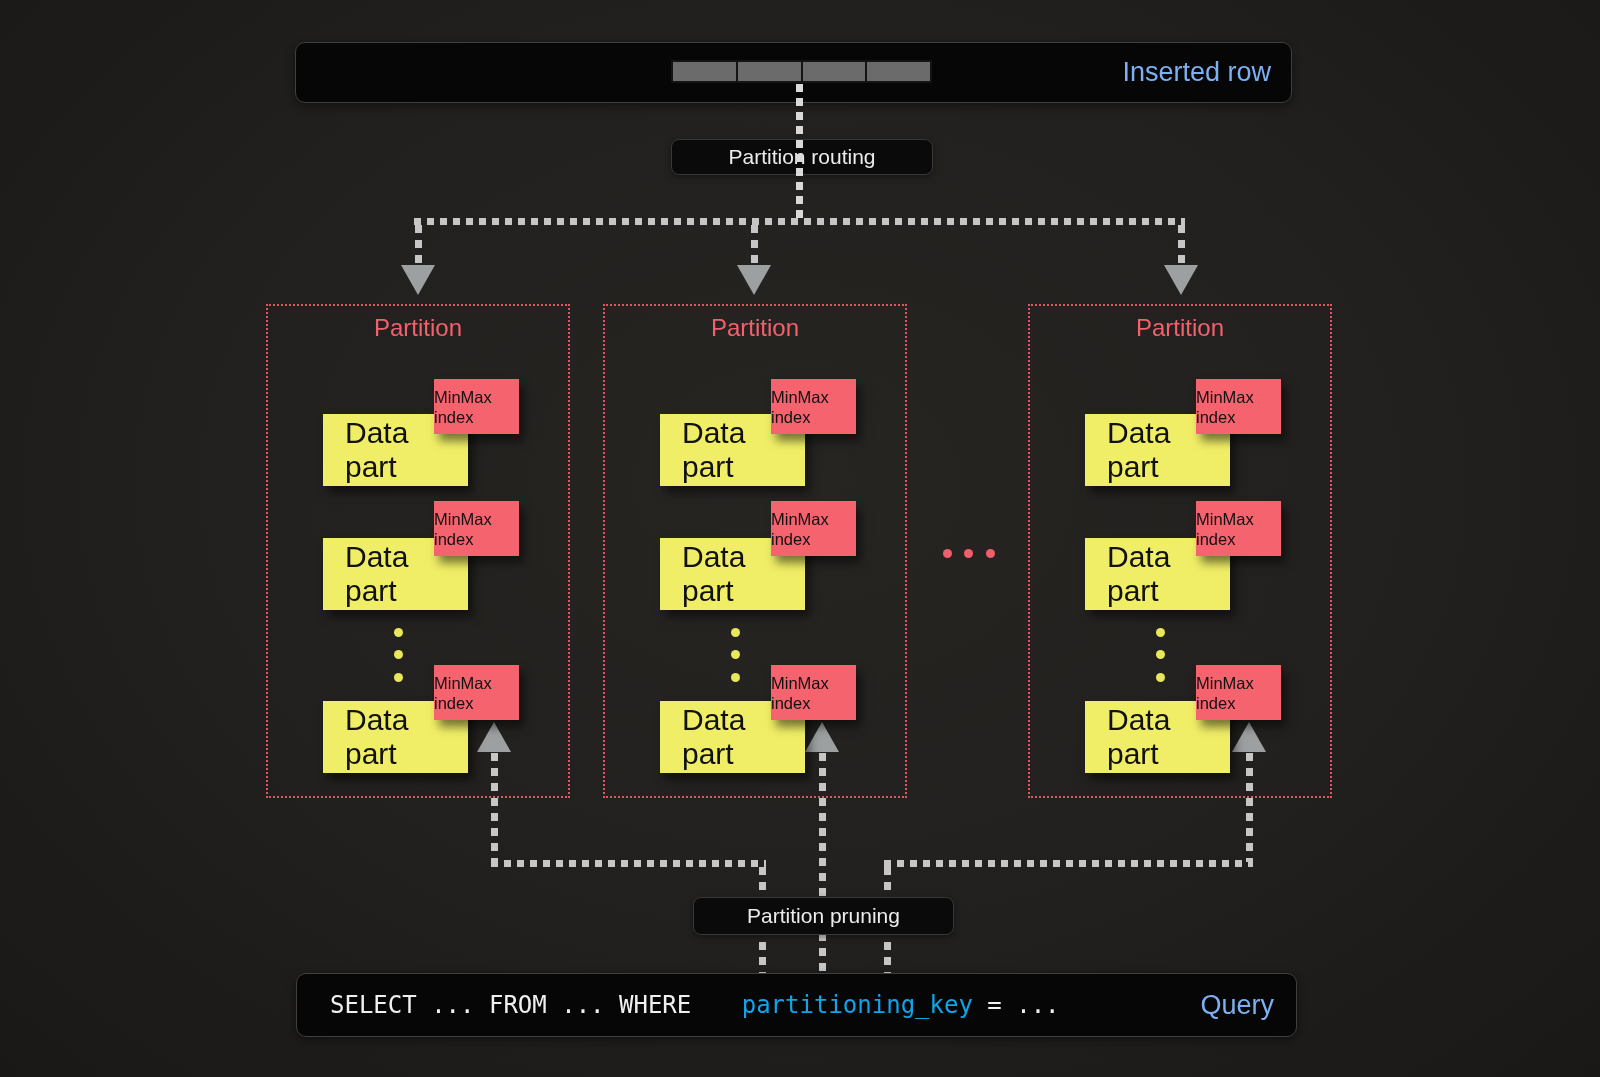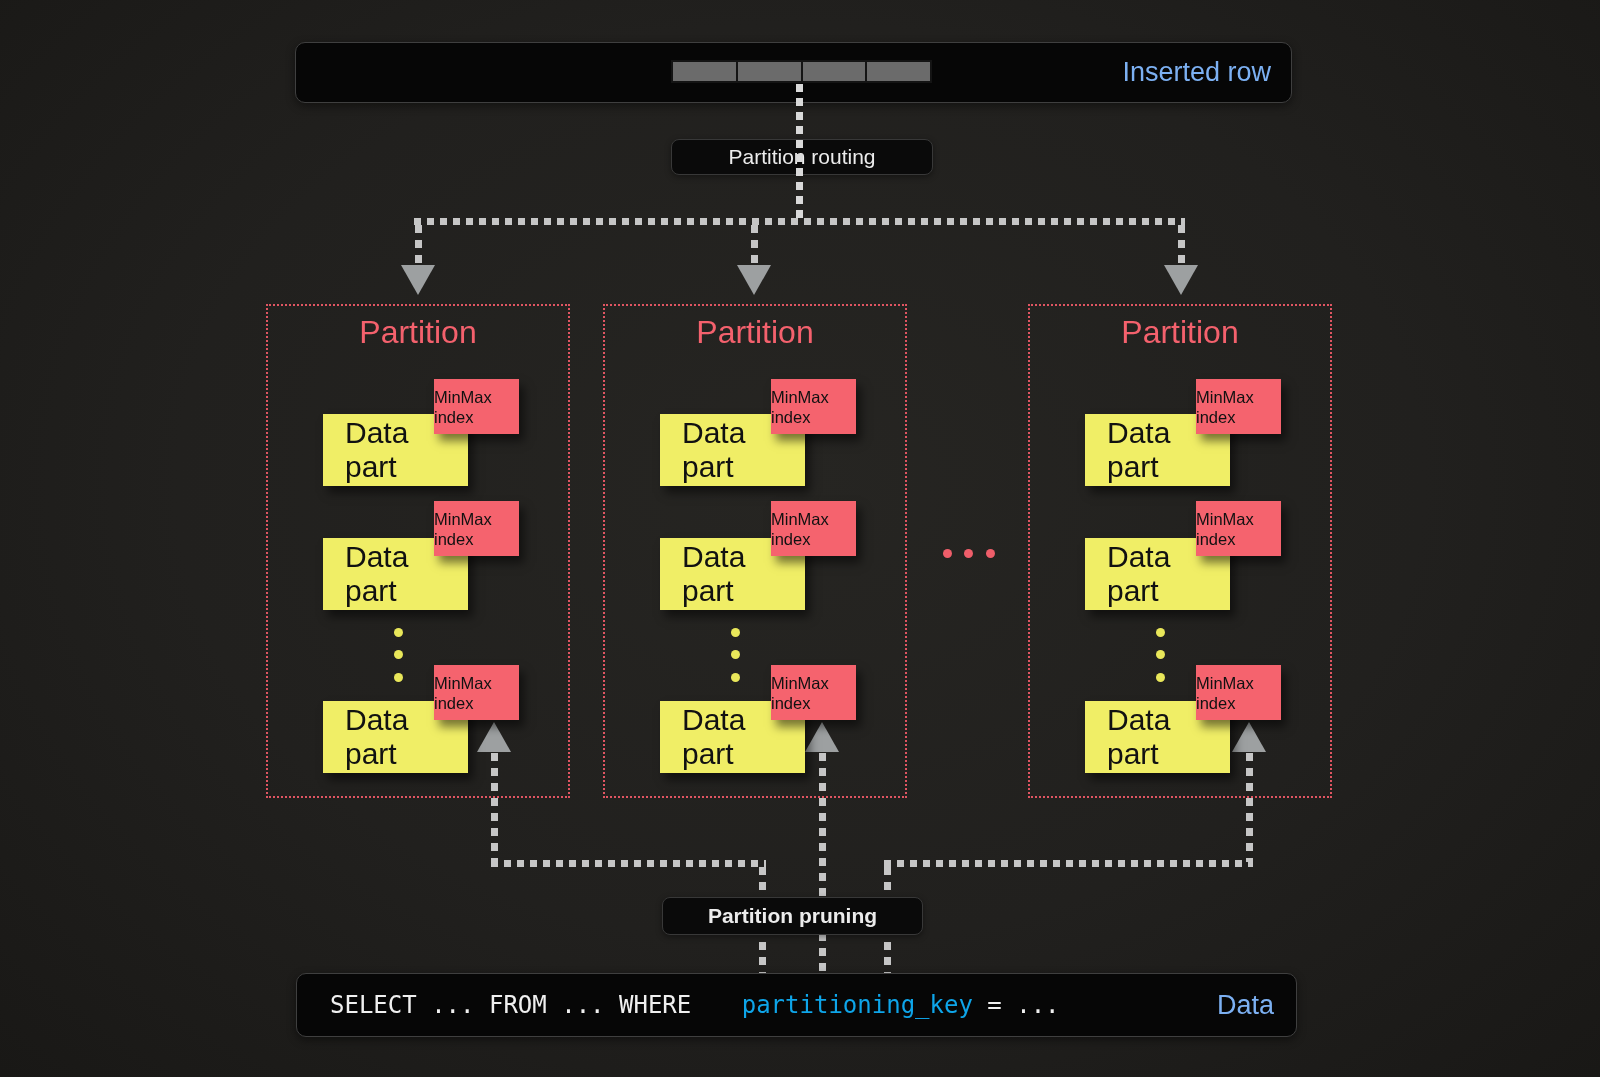--- a/index.html
+++ b/index.html
@@ -24,39 +24,39 @@
     position:absolute; right:20px; top:0; height:59px; line-height:59px;
     color:#7cb0f2; font-size:27px;
   }
   
   .flow-label {
     position:absolute; background:#0a0a0a; border:1px solid #383838; border-radius:8px;
     color:#ececec; font-size:21px; display:flex; align-items:center; justify-content:center;
     z-index:5; box-shadow:0 2px 6px rgba(0,0,0,0.4);
   }
   #routing-label { left:671px; top:139px; width:260px; height:34px; z-index:4; }
-  #pruning-label { left:662px; top:897px; width:259px; height:36px;font-weight:bold; }
+  #pruning-label { left:693px; top:897px; width:259px; height:36px; }
   
   .dash-v { position:absolute; width:7px; background:repeating-linear-gradient(180deg,#c6c6c6 0 8px, transparent 8px 15px); }
   .dash-h { position:absolute; height:7px; background:repeating-linear-gradient(90deg,#c6c6c6 0 7px, transparent 7px 13px); }
   .dash-white { background:repeating-linear-gradient(180deg,#d9d9d9 0 8px, transparent 8px 14px); z-index:6; }
   
   .arrow-down, .arrow-up { position:absolute; width:0; height:0;
     border-left:17px solid transparent; border-right:17px solid transparent; }
   .arrow-down { border-top:30px solid #9da0a1; }
   .arrow-up { border-bottom:30px solid #9da0a1; }
   
   .partition {
     position:absolute; top:304px; width:304px; height:494px;
     border:2px dotted #e05562; box-sizing:border-box;
   }
   #partition-1 { left:266px; } #partition-2 { left:603px; } #partition-3 { left:1028px; }
   .partition-title {
     position:absolute; left:0; top:8px; width:100%; text-align:center;
-    color:#f4616d; font-size:32px;
+    color:#f4616d; font-size:24px;
   }
   .data-part {
     position:absolute; left:55px; width:145px; height:72px; background:#f0ee66;
     color:#111; font-size:30px; display:flex; align-items:center; padding-left:22px;
     box-sizing:border-box; z-index:1; box-shadow:5px 7px 9px rgba(0,0,0,0.5);
   }
   .dp-1 { top:108px; } .dp-2 { top:232px; } .dp-3 { top:395px; }
   .minmax {
     position:absolute; left:166px; width:85px; height:55px; background:#f5636e;
     color:#111; font-size:16.5px; line-height:20px; text-align:left;
@@ -155,16 +155,16 @@
   <div class="dash-v" style="left:1246px; top:753px; height:109px;"></div>
   <div class="dash-h" style="left:491px; top:860px; width:275px;"></div>
   <div class="dash-h" style="left:884px; top:860px; width:369px;"></div>
   <div class="dash-v" style="left:759px; top:867px; height:106px;"></div>
   <div class="dash-v" style="left:884px; top:867px; height:106px;"></div>
 
   <div id="pruning-label" class="flow-label">Partition pruning</div>
 
   <div id="query-box" class="panel">
     <div id="query-sql"><span>SELECT ... FROM ... WHERE </span><span class="key">partitioning_key</span><span> = ...</span></div>
-    <div id="query-label">Data</div>
+    <div id="query-label">Query</div>
   </div>
 
 </div>
 
 </body></html>

